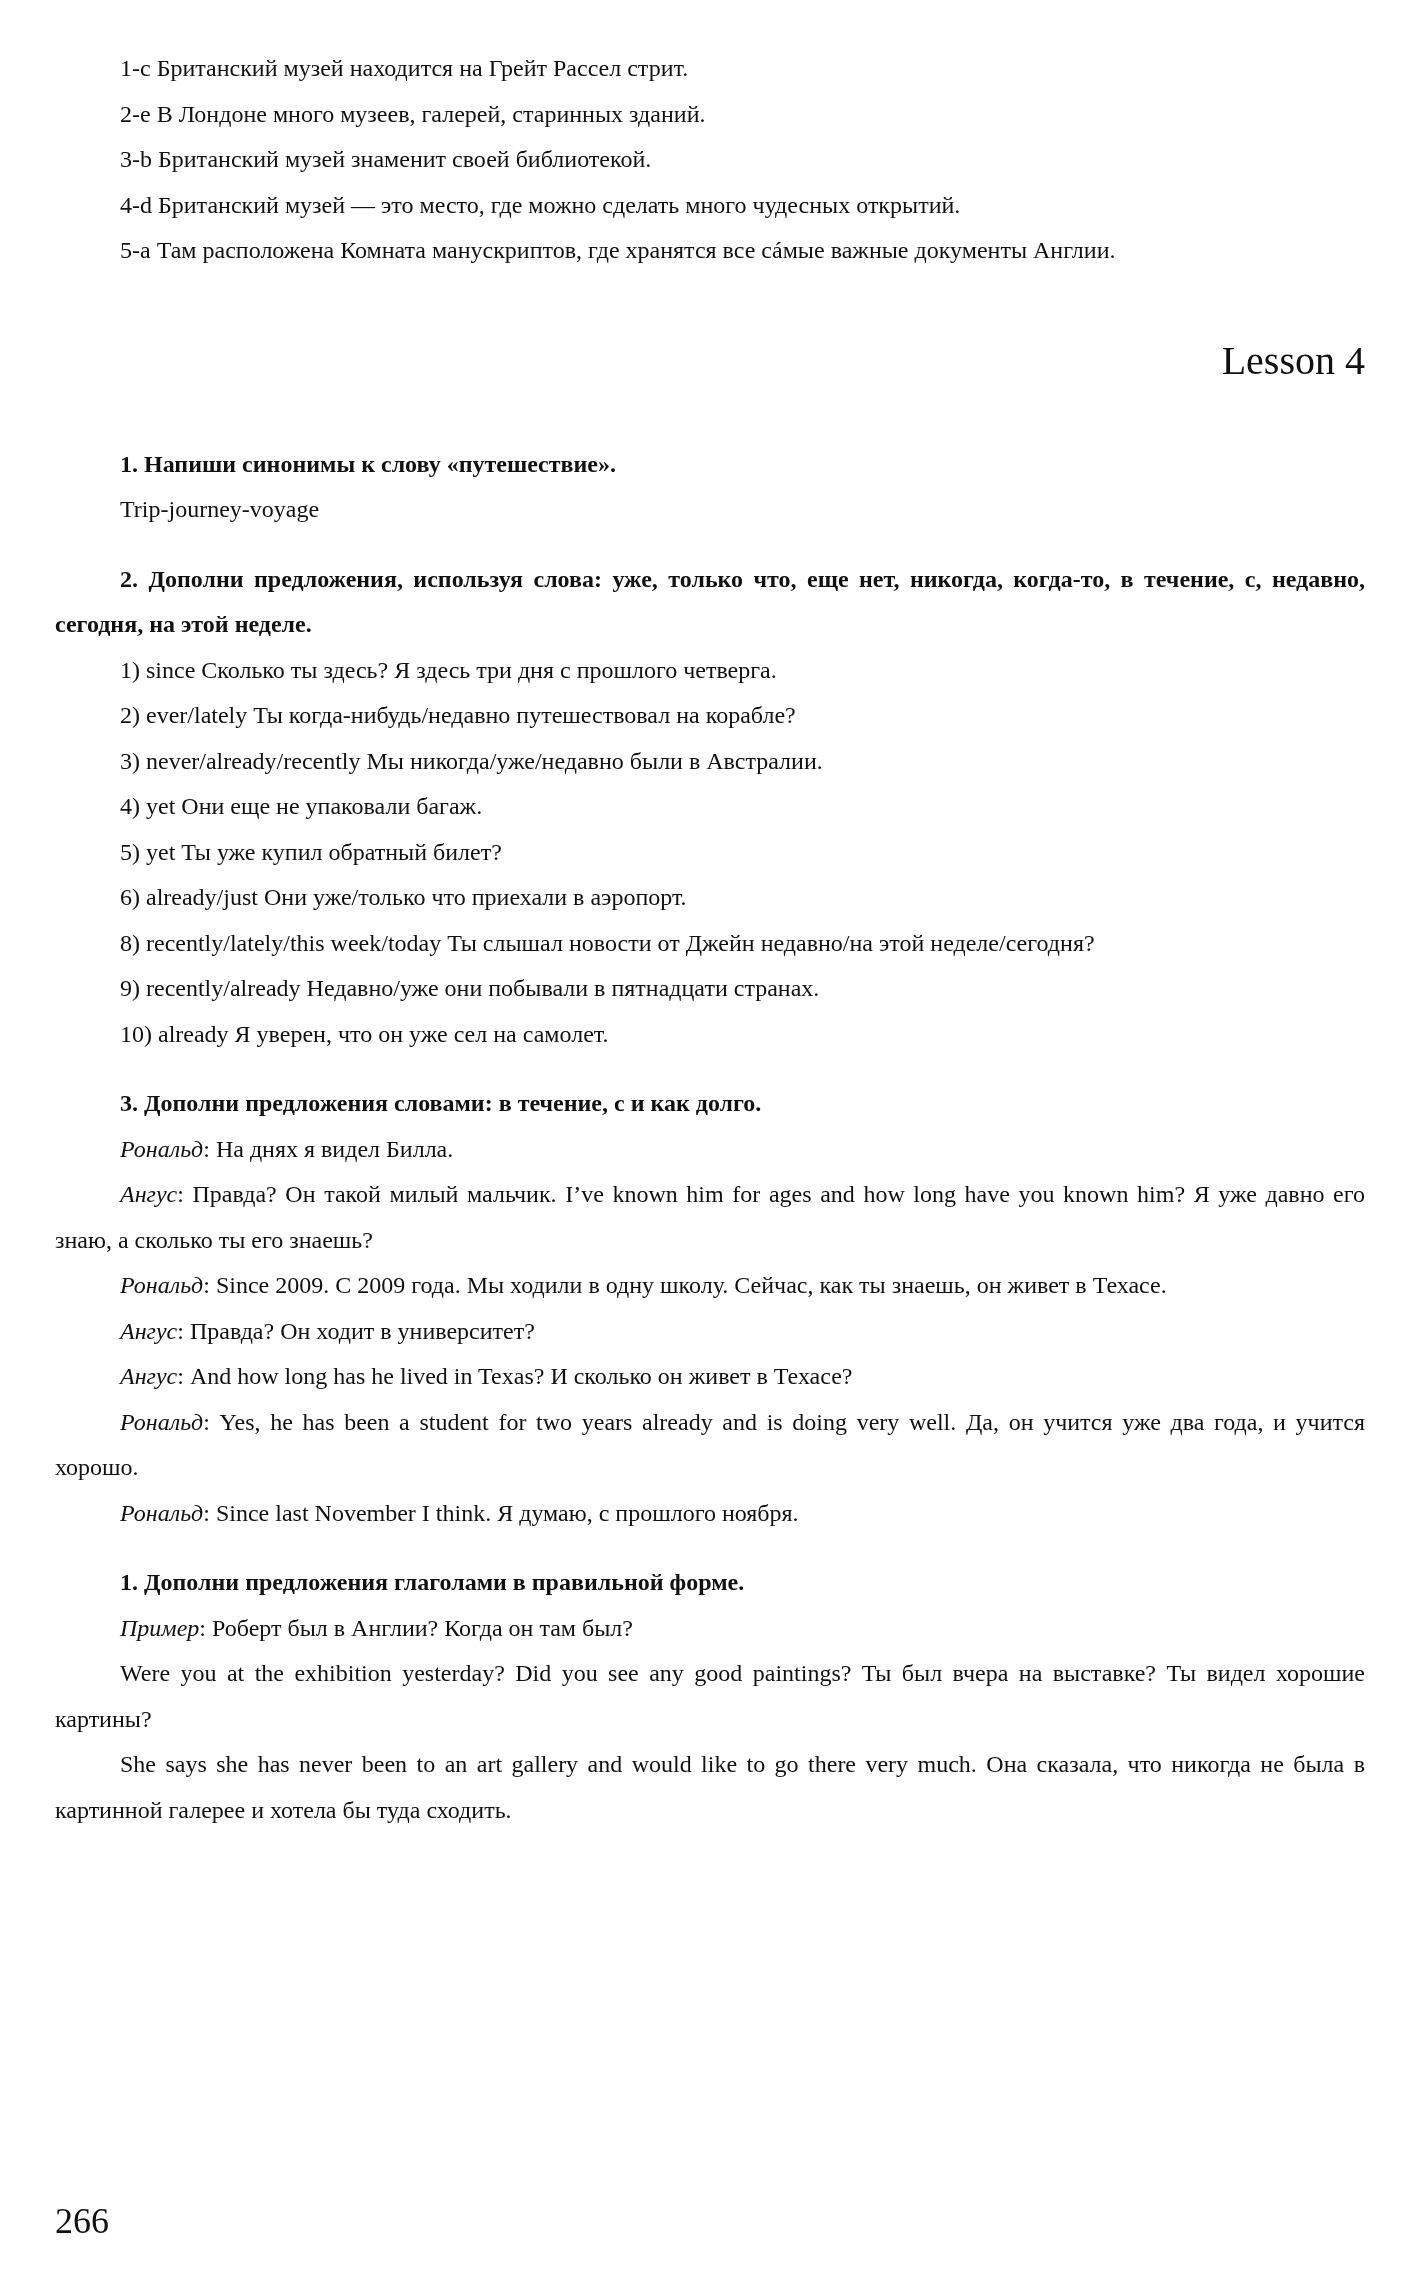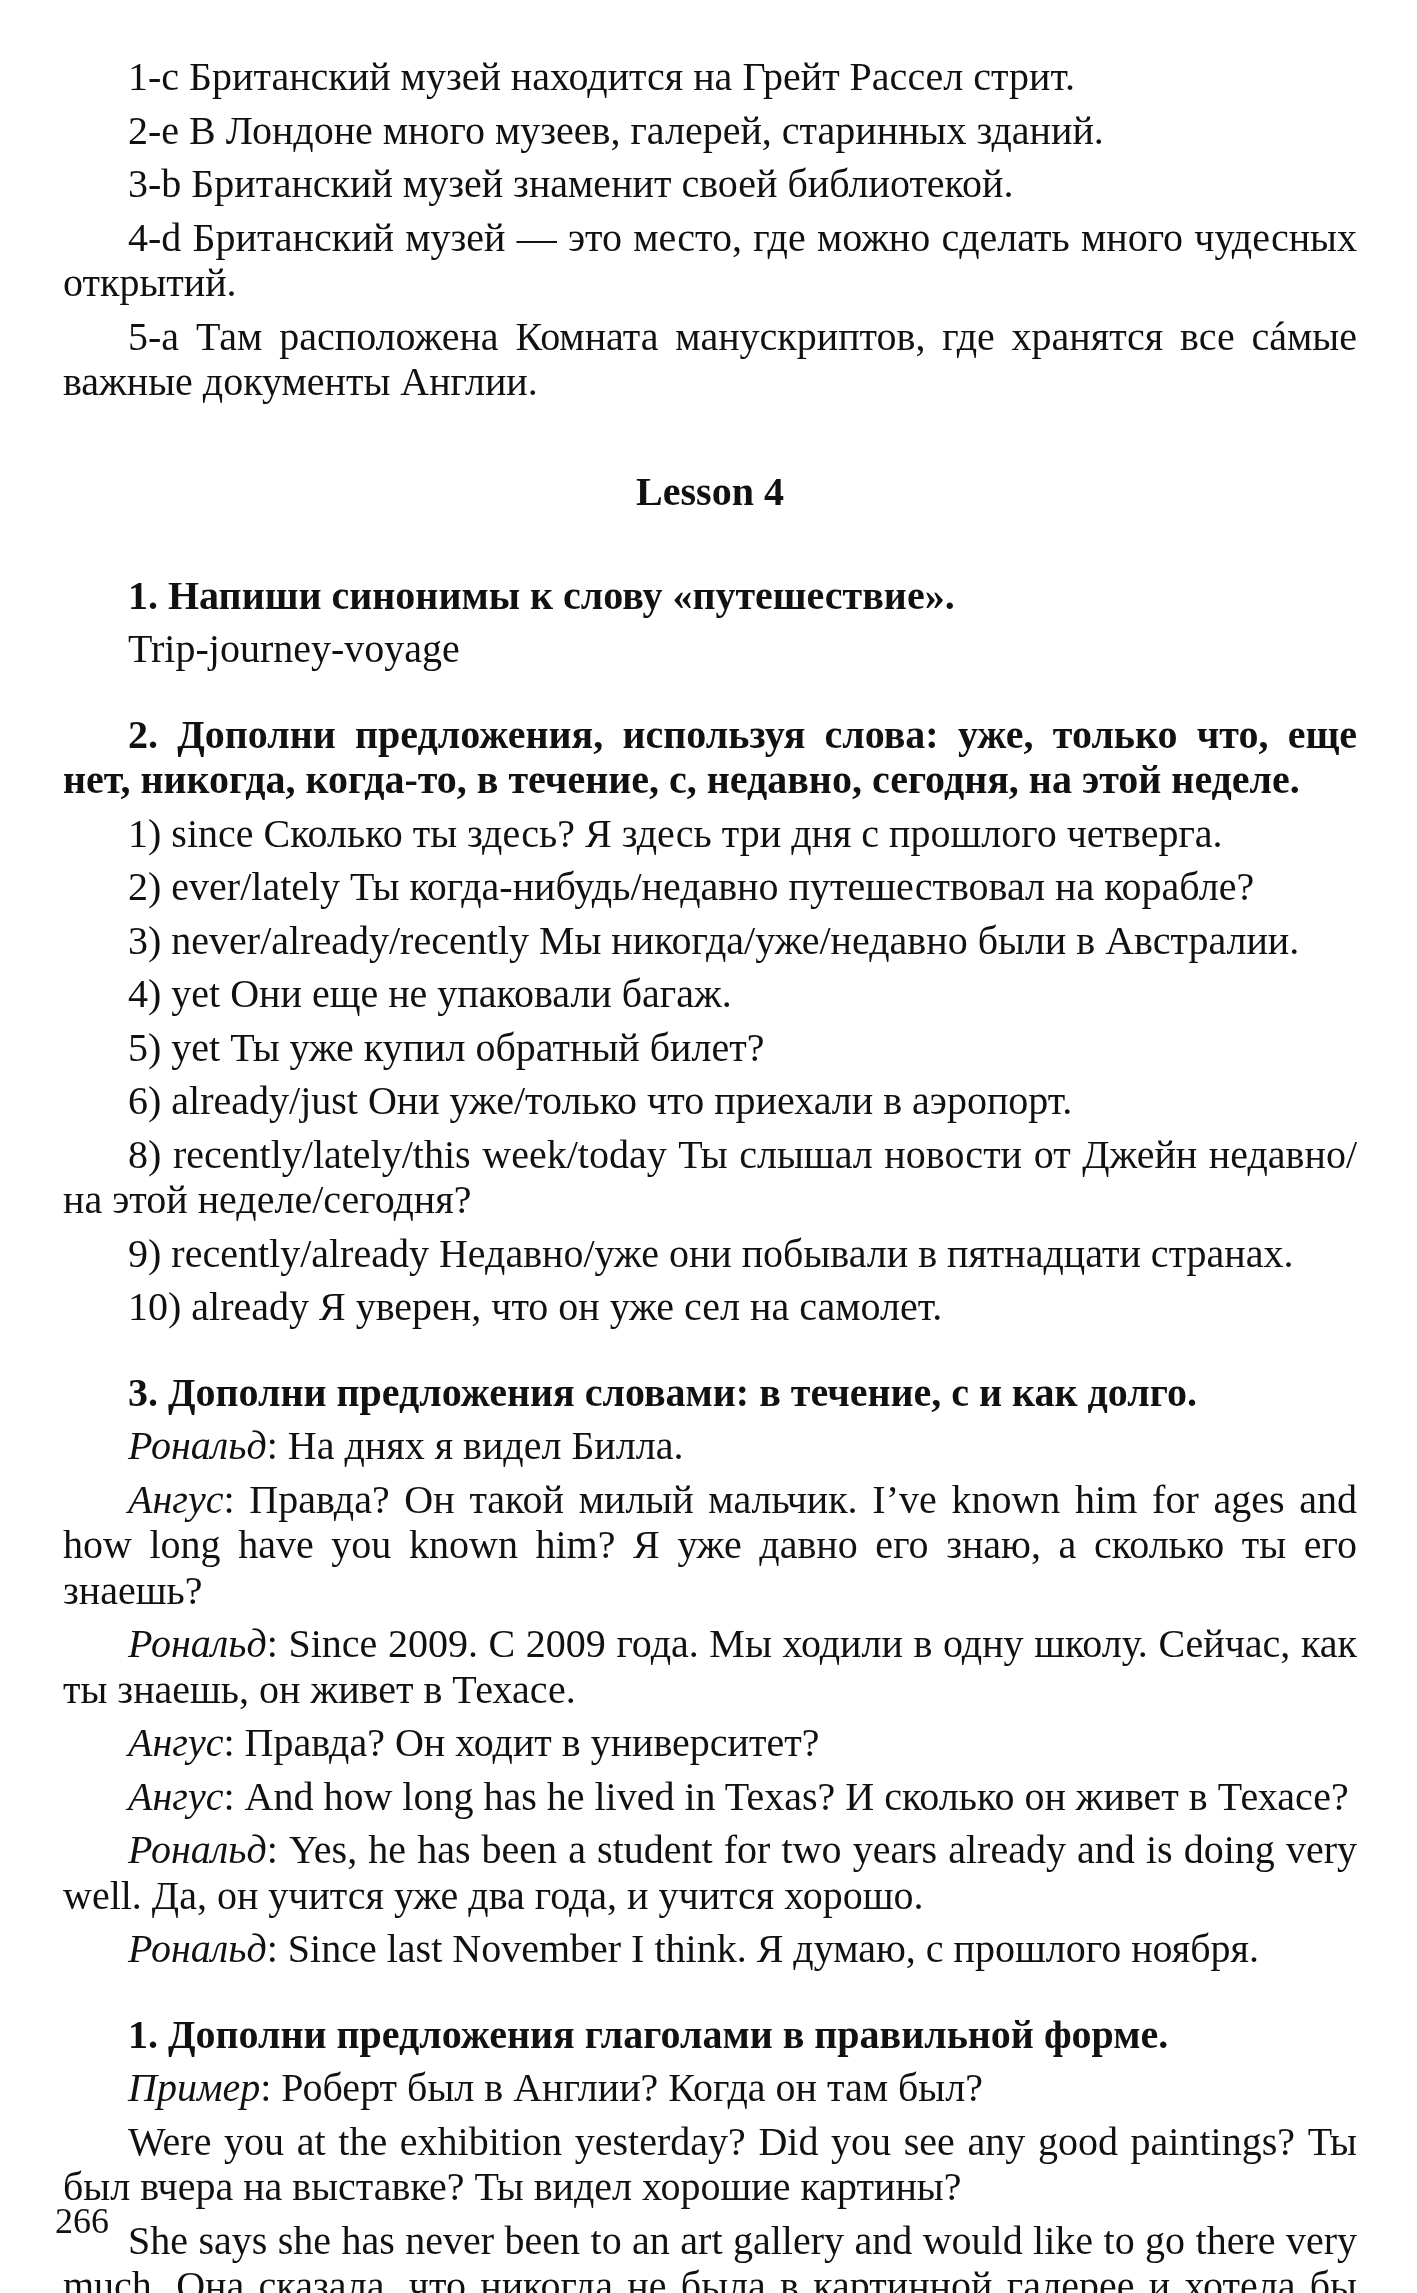--- a/index.html
+++ b/index.html
@@ -1,23 +1,23 @@
 <!DOCTYPE html>
 <html><head>
 <meta charset="utf-8">
 <style>
   html, body { margin: 0; padding: 0; background: #ffffff; }
   body { width: 1417px; height: 2293px; position: relative; overflow: hidden;
          font-family: "Liberation Serif", "DejaVu Serif", serif; color: #111; }
   .page { position: absolute; left: 55px; top: 46px; width: 1310px; }
-  p { margin: 8px; font-size: 40px; line-height: 45.5px; text-align: justify; }
+  p { margin: 0; font-size: 24px; line-height: 45.5px; text-align: justify; }
   .ind { text-indent: 65px; }
   .b { font-weight: bold; }
   .i { font-style: italic; }
-  .lesson { text-align: center; font-weight: bold; font-size: 40px; line-height: 50px;
+  .lesson { text-align: right; font-weight: normal; font-size: 40px; line-height: 50px;
             margin: 62px 0 56px 0; padding-right: 0; }
   .gap { height: 24px; }
   .pagenum { position: absolute; left: 55px; top: 2200px; font-size: 36px; }
 </style>
 </head>
 <body>
 
 <div class="page">
 
   <section>

